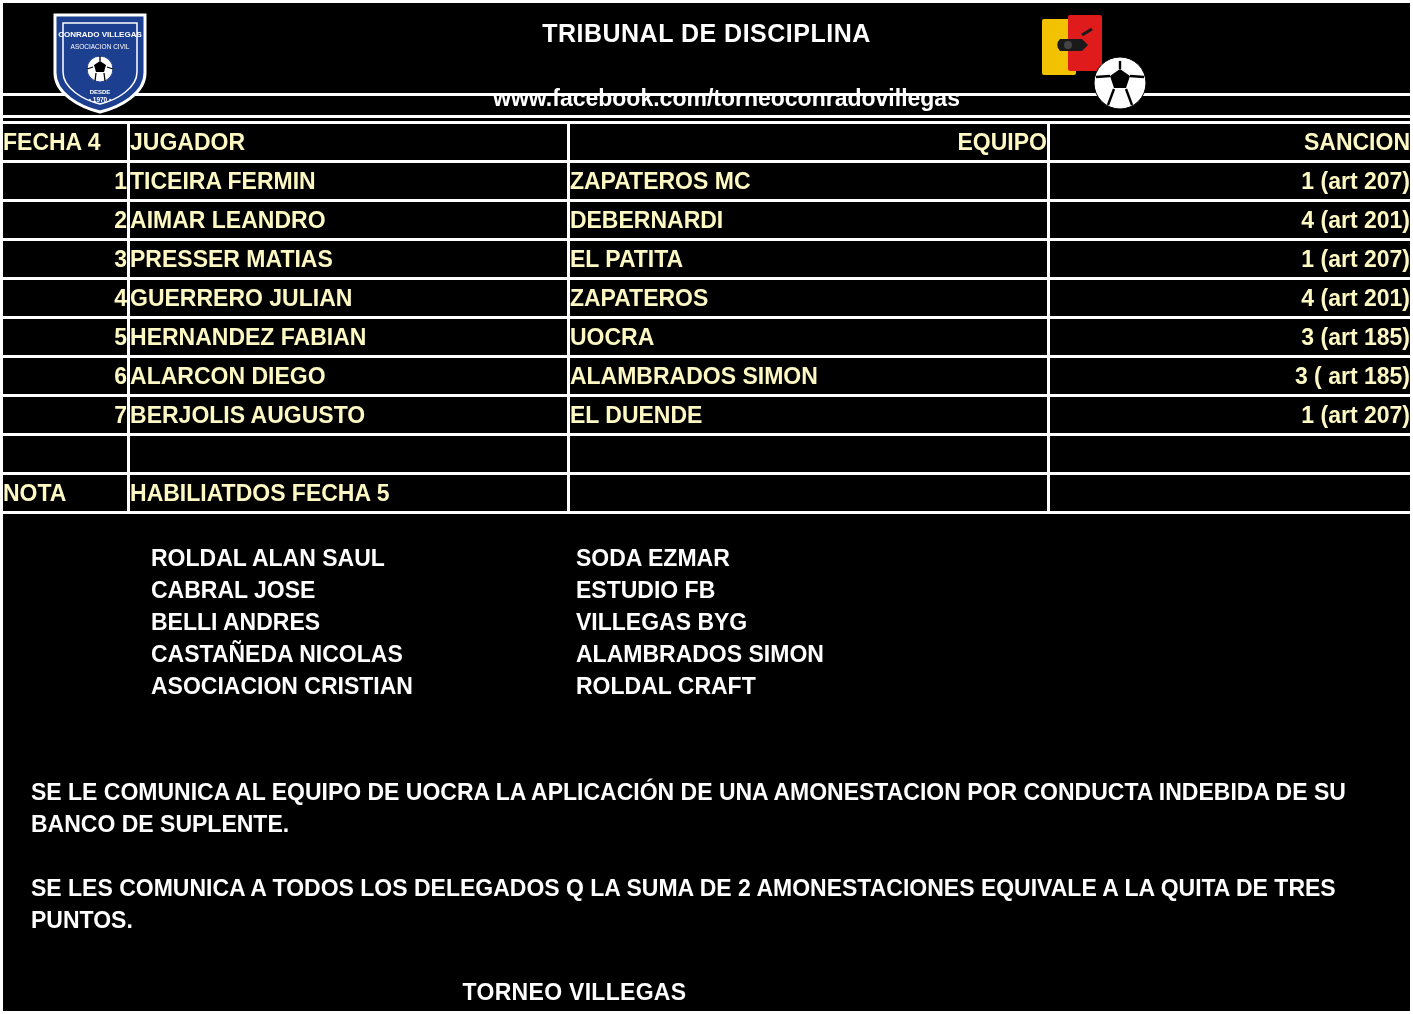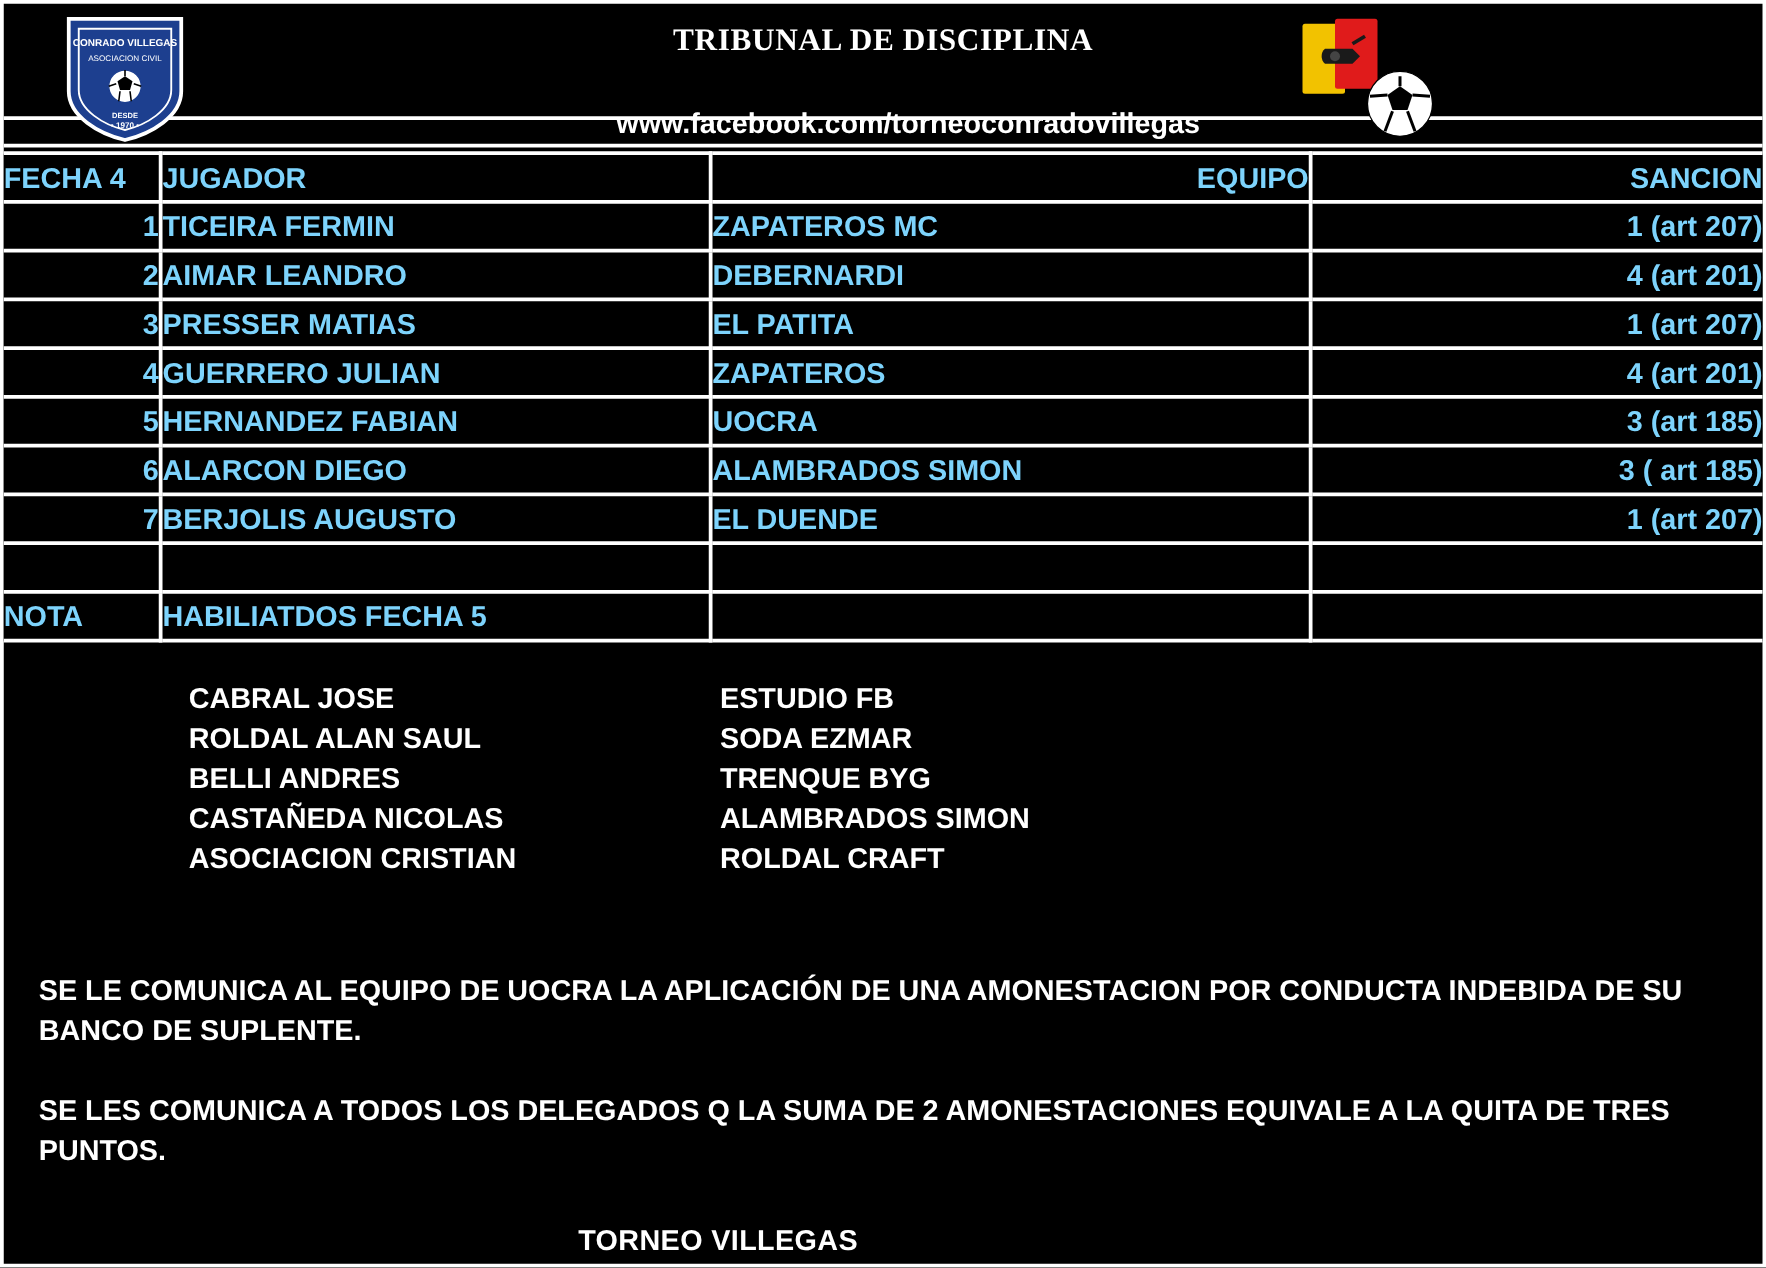--- a/index.html
+++ b/index.html
@@ -29,21 +29,20 @@
     position: relative;
     height: 118px;
     box-sizing: border-box;
   }
   .hdr-row1 {
     position: absolute;
     left: 0; right: 0; top: 0;
     height: 93px;
     border-bottom: 3px solid #ffffff;
     box-sizing: border-box;
-    font-family: Liberation Serif, serif;
   }
   .hdr-title {
     position: absolute;
     left: 0; right: 0; top: 16px;
     text-align: center;
     font-size: 25px;
     font-weight: bold;
     letter-spacing: 0.5px;
   }
   .hdr-row2 {
@@ -96,21 +95,21 @@
 
   table.main td, table.main th {
     border: 3px solid #ffffff;
     border-left: none;
     border-right: none;
     padding: 0;
     height: 36px;
     font-size: 23px;
     font-weight: bold;
     background: #000000;
-    color: #7dd3fc;
+    color: #fef9c3;
     vertical-align: middle;
   }
   table.main td.vline, table.main th.vline {
     border-right: 3px solid #ffffff;
   }
   .cell-pad-l { padding-left: 10px; }
   .cell-center { text-align: right; }
   .hdr-cell { font-size: 24px; }
   .row-h { height: 37px; }
   .row-empty td { height: 26px; }
@@ -271,30 +270,30 @@
         <td class="cell-pad-l vline" style="text-align:left;">NOTA</td>
         <td class="cell-pad-l vline">HABILIATDOS FECHA 5</td>
         <td class="cell-pad-l vline"></td>
         <td class="cell-center"></td>
       </tr>
     </tbody>
   </table>
 
   <div class="habil">
     <div class="habil-row">
+      <div class="habil-name">ROLDAL ALAN SAUL</div>
+      <div class="habil-team">SODA EZMAR</div>
+    </div>
+    <div class="habil-row">
       <div class="habil-name">CABRAL JOSE</div>
       <div class="habil-team">ESTUDIO FB</div>
     </div>
     <div class="habil-row">
-      <div class="habil-name">ROLDAL ALAN SAUL</div>
-      <div class="habil-team">SODA EZMAR</div>
-    </div>
-    <div class="habil-row">
       <div class="habil-name">BELLI ANDRES</div>
-      <div class="habil-team">TRENQUE BYG</div>
+      <div class="habil-team">VILLEGAS BYG</div>
     </div>
     <div class="habil-row">
       <div class="habil-name">CASTAÑEDA NICOLAS</div>
       <div class="habil-team">ALAMBRADOS SIMON</div>
     </div>
     <div class="habil-row">
       <div class="habil-name">ASOCIACION CRISTIAN</div>
       <div class="habil-team">ROLDAL CRAFT</div>
     </div>
   </div>

